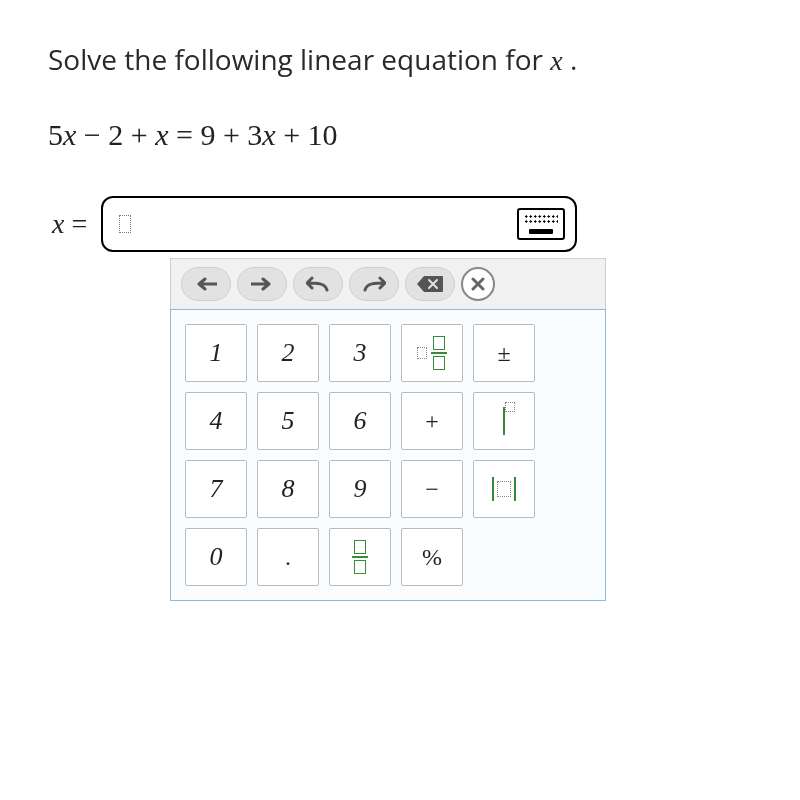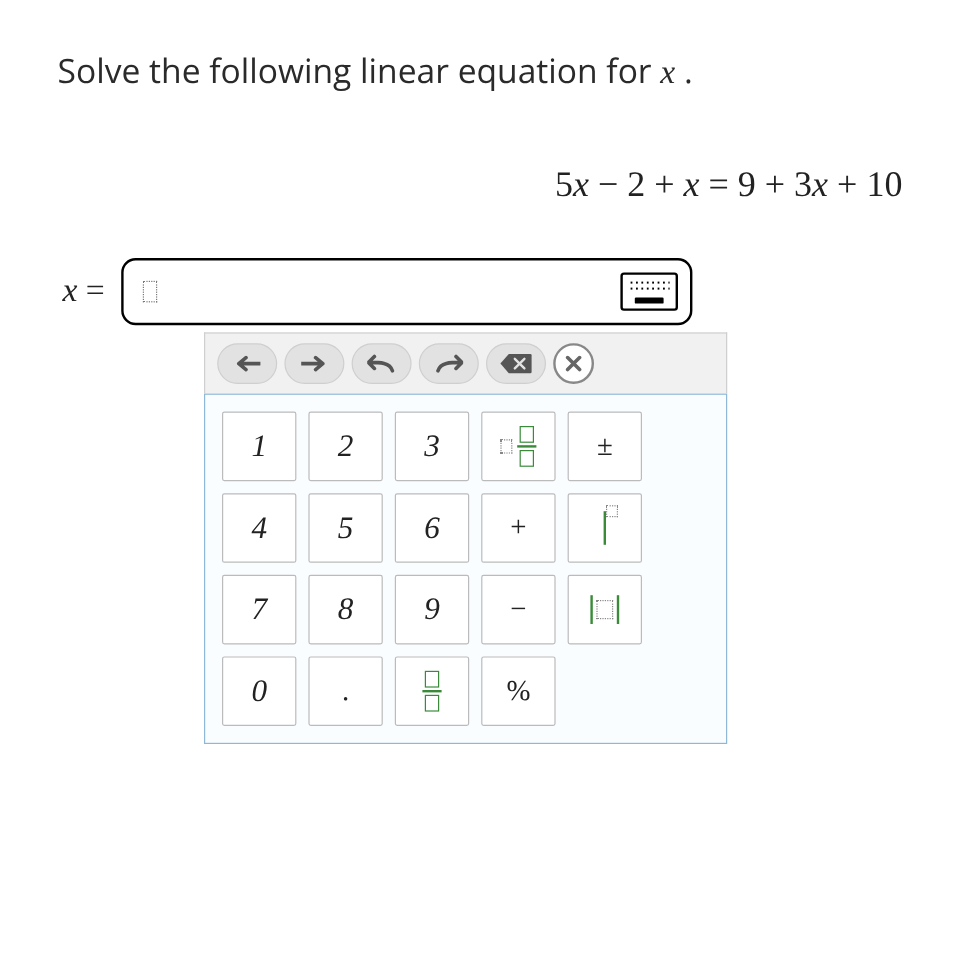--- a/index.html
+++ b/index.html
@@ -10,28 +10,27 @@
     background: #fff;
     color: #222;
     width: 800px;
     height: 800px;
   }
   .prompt {
     font-family: "Open Sans", -apple-system, sans-serif;
     font-size: 28px;
     font-weight: 400;
     color: #2a2a2a;
-    margin-bottom: 59px;
+    margin-bottom: 40px;
   }
   .prompt .var { font-style: italic; font-family: "Times New Roman", serif; }
   .equation {
     font-family: "Times New Roman", serif;
     font-size: 30px;
     margin-bottom: 44px;
-    text-align: right;
   }
   .equation .var { font-style: italic; }
   .answer-row {
     display: flex;
     align-items: center;
     gap: 14px;
     margin-bottom: 6px;
     padding-left: 4px;
   }
   .lhs {

